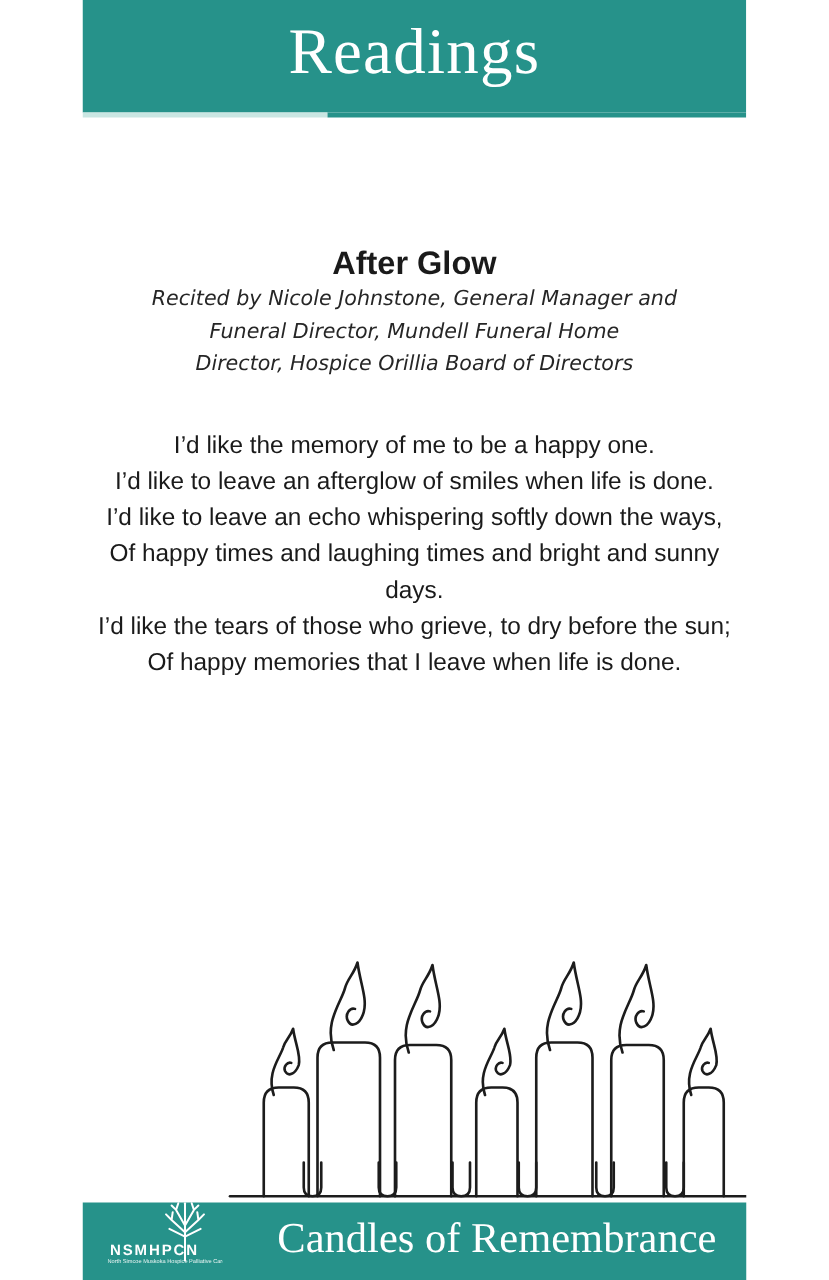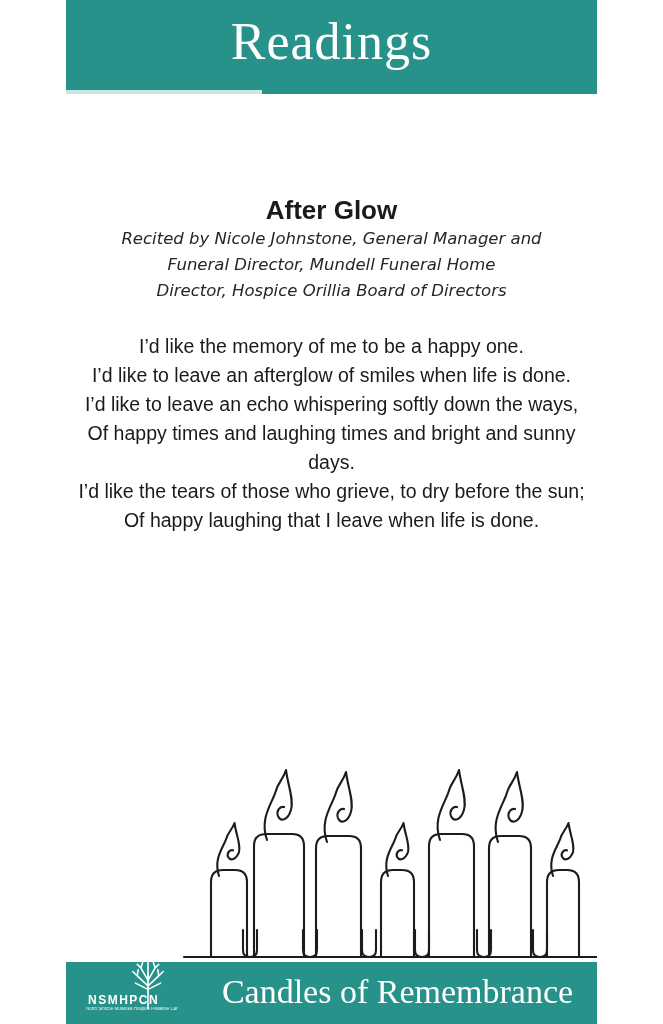--- a/index.html
+++ b/index.html
@@ -21,21 +21,21 @@
   
   .reading-block{margin-top:104px;text-align:center;}
   .reading-title,.reading-byline{
     font-weight:bold;font-size:26px;line-height:25px;color:#1a1a1a;
   }
   .credits{margin-top:3px;}
   .credit-line{
     font-family:"DejaVu Sans",sans-serif;font-style:italic;
     font-size:16.5px;line-height:26px;color:#262626;
   }
-  .poem{margin-top:28px;}
+  .poem{margin-top:38px;}
   .poem-line{font-size:19.5px;line-height:29px;color:#1a1a1a;}
   
   .candles-wrap{position:absolute;left:133px;top:762px;width:400px;height:200px;}
   .candles-wrap svg{overflow:visible;}
   
   .footer{
     position:absolute;left:0;bottom:0;width:663px;height:62px;background:#26928a;color:#ffffff;
   }
   .footer-title{
     position:absolute;left:0;right:0;top:50%;transform:translateY(-54%);
@@ -78,21 +78,21 @@
       <div class="credit-line">Recited by Nicole Johnstone, General Manager and</div>
       <div class="credit-line">Funeral Director, Mundell Funeral Home</div>
       <div class="credit-line">Director, Hospice Orillia Board of Directors</div>
     </div>
     <div class="poem">
       <div class="poem-line">I’d like the memory of me to be a happy one.</div>
       <div class="poem-line">I’d like to leave an afterglow of smiles when life is done.</div>
       <div class="poem-line">I’d like to leave an echo whispering softly down the ways,</div>
       <div class="poem-line">Of happy times and laughing times and bright and sunny days.</div>
       <div class="poem-line">I’d like the tears of those who grieve, to dry before the sun;</div>
-      <div class="poem-line">Of happy laughing that I leave when life is done.</div>
+      <div class="poem-line">Of happy memories that I leave when life is done.</div>
     </div>
   </div>
 
   <div class="candles-wrap">
     <svg width="400" height="200" viewBox="0 0 400 200" fill="none" stroke="#1c1c1c" stroke-width="2.1" stroke-linecap="round" stroke-linejoin="round">
 
       <path d="M -15,195 H 415"></path>
 
       <path d="M 12,195 V 120 Q 12,108 24,108 H 36 Q 48,108 48,120 V 195"></path>
       <path d="M 55,195 V 84 Q 55,72 67,72 H 93 Q 105,72 105,84 V 195"></path>

